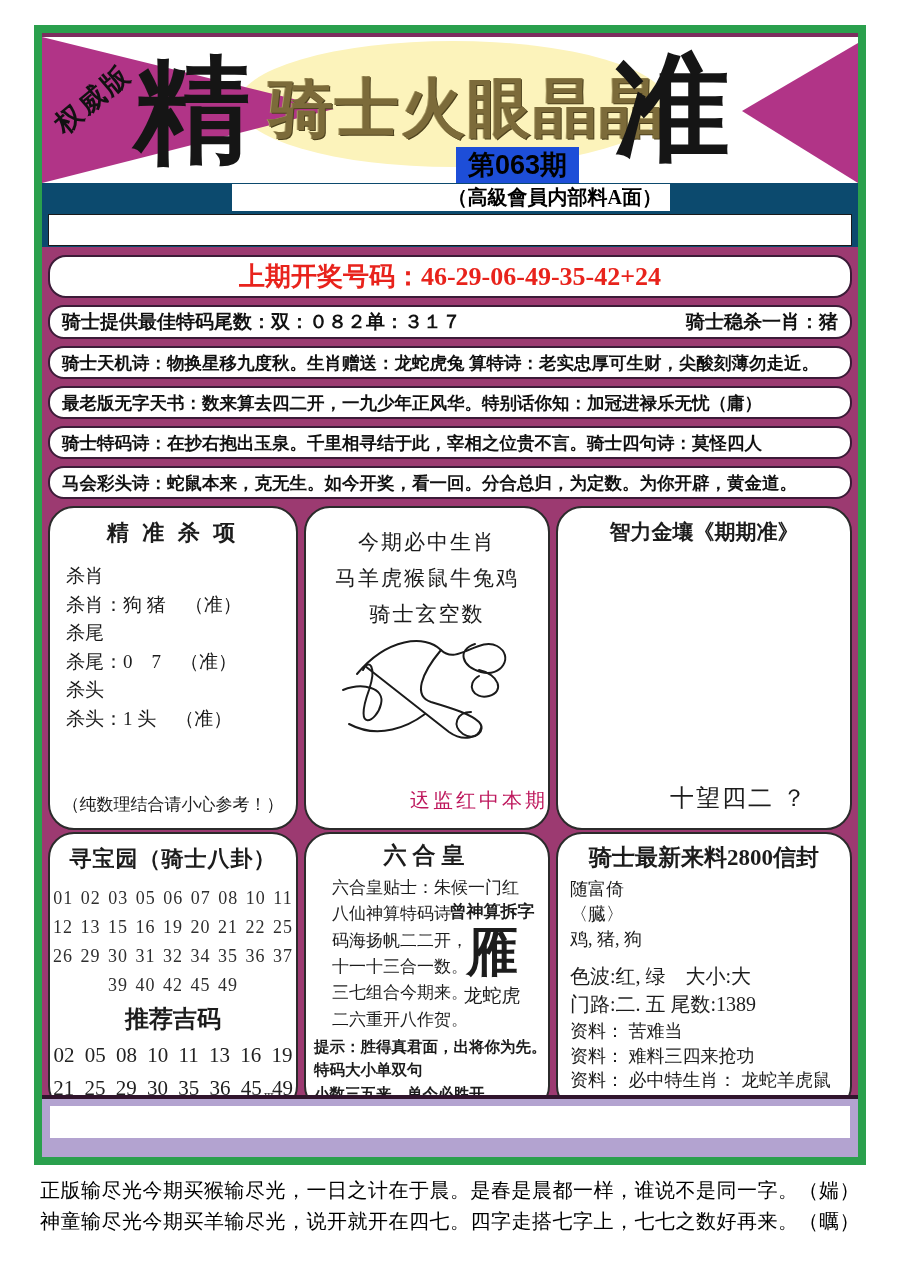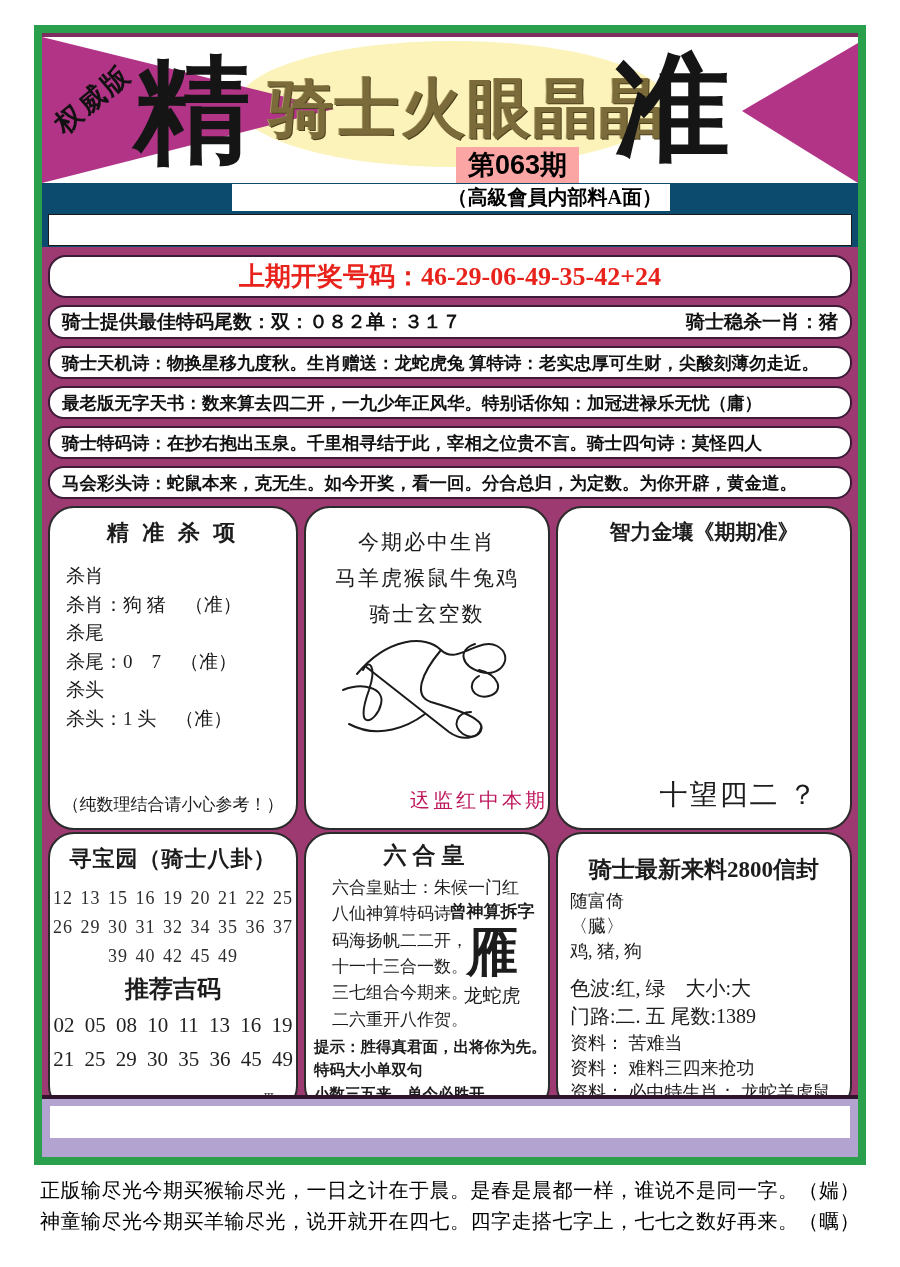--- a/index.html
+++ b/index.html
@@ -37,21 +37,21 @@
   }
   .big-char{position:absolute;font-size:116px;font-weight:bold;color:#151515;line-height:1;}
   .big-char.left{left:92px;top:16px;}
   .big-char.right{right:128px;top:14px;}
   .main-title{
     position:absolute;left:210px;top:28px;width:430px;text-align:center;
     font-size:64px;font-weight:bold;color:#7c6b3a;letter-spacing:2px;white-space:nowrap;
     text-shadow:1px 1px 0 #4f431f, -1px 0 0 #a99a64;
   }
   .issue{
-    position:absolute;left:414px;top:110px;background:#fca5a5;padding:0 12px;
+    position:absolute;left:414px;top:110px;background:#1d4ed8;padding:0 12px;
     font-family:"Liberation Sans","DejaVu Sans",sans-serif;
     font-size:27px;font-weight:bold;color:#000;
   }
   
   .navy{position:relative;height:64px;background:#0c4a6e;}
   .member-label{
     position:absolute;left:190px;top:1px;width:438px;height:27px;background:#ffffff;
     font-size:20px;font-weight:bold;color:#000;line-height:27px;
     text-align:right;padding-right:8px;box-sizing:border-box;
   }
@@ -81,37 +81,37 @@
   
   .kill-lines{margin:14px 0 0 16px;font-size:19px;line-height:1.5;}
   .kill-foot{position:absolute;bottom:12px;width:100%;text-align:center;font-size:17px;}
   
   .zod-line{text-align:center;font-size:21px;margin-top:8px;letter-spacing:2px;}
   .zod-line.first{margin-top:20px;}
   .scribble{display:block;margin:2px auto 0 auto;}
   .zod-foot{position:absolute;bottom:14px;width:100%;text-align:right;font-size:20px;color:#be185d;letter-spacing:3px;}
   
   .gold-title{text-align:center;font-size:21px;font-weight:bold;margin-top:10px;}
-  .gold-foot{position:absolute;bottom:14px;width:100%;text-align:center;padding-left:70px;box-sizing:border-box;font-size:28px;letter-spacing:2px;}
+  .gold-foot{position:absolute;bottom:14px;width:100%;text-align:center;padding-left:70px;box-sizing:border-box;font-size:24px;letter-spacing:2px;}
   
   .tre-nums{margin-top:10px;text-align:center;font-size:18px;color:#2e2e2e;line-height:1.62;letter-spacing:1px;word-spacing:2px;}
   .tre-sub{text-align:center;font-size:24px;font-weight:bold;margin-top:2px;}
   .tre-lucky{text-align:center;font-size:21px;color:#222;line-height:1.6;margin-top:4px;word-spacing:5px;}
   .tre-mark{position:absolute;right:22px;bottom:6px;font-size:11px;color:#333;}
   
   .lhh-title{text-align:center;font-size:23px;font-weight:bold;margin-top:6px;letter-spacing:6px;}
   .lhh-tips{margin:4px 0 0 26px;font-size:17px;line-height:1.55;width:160px;}
   .lhh-tips .t0{width:230px;}
   .lhh-right{position:absolute;right:8px;top:66px;width:96px;text-align:center;}
   .lhh-split-title{font-size:17px;font-weight:bold;}
   .lhh-split-char{font-size:52px;font-weight:bold;line-height:1.15;}
   .lhh-split-zod{font-size:19px;}
   .lhh-bottom{margin:2px 0 0 8px;font-size:15.5px;line-height:1.5;font-weight:bold;}
   
-  .lat-title{text-align:center;font-size:23px;font-weight:bold;margin-top:20px;}
+  .lat-title{text-align:center;font-size:23px;font-weight:bold;margin-top:8px;}
   .lat-lines{margin:4px 0 0 12px;font-size:18px;line-height:1.38;}
   .lat-lines .gap{margin-top:12px;font-size:20px;}
   .lat-lines .mid{font-size:20px;}
   
   .lav{
     position:absolute;left:0;right:0;bottom:0;height:58px;background:#b3a3d0;
     border-top:4px solid #31152d;
   }
   .lav .inner{position:absolute;left:8px;right:8px;top:7px;height:32px;background:#ffffff;}
   
@@ -202,20 +202,21 @@
       <div class="gbox w-c">
         <div class="gold-title">智力金壤《期期准》</div>
         <div class="gold-foot">十望四二 ？</div>
       </div>
     </div>
 
     <div class="grid grid2">
       <div class="gbox w-a">
         <div class="btitle" style="letter-spacing:1px">寻宝园（骑士八卦）</div>
         <div class="tre-nums">
+          <div>01 02 03 05 06 07 08 10 11</div>
           <div>12 13 15 16 19 20 21 22 25</div>
           <div>26 29 30 31 32 34 35 36 37</div>
           <div>39 40 42 45 49</div>
         </div>
         <div class="tre-sub">推荐吉码</div>
         <div class="tre-lucky">
           <div>02 05 08 10 11 13 16 19</div>
           <div>21 25 29 30 35 36 45 49</div>
         </div>
         <div class="tre-mark">Ⅲ</div>

